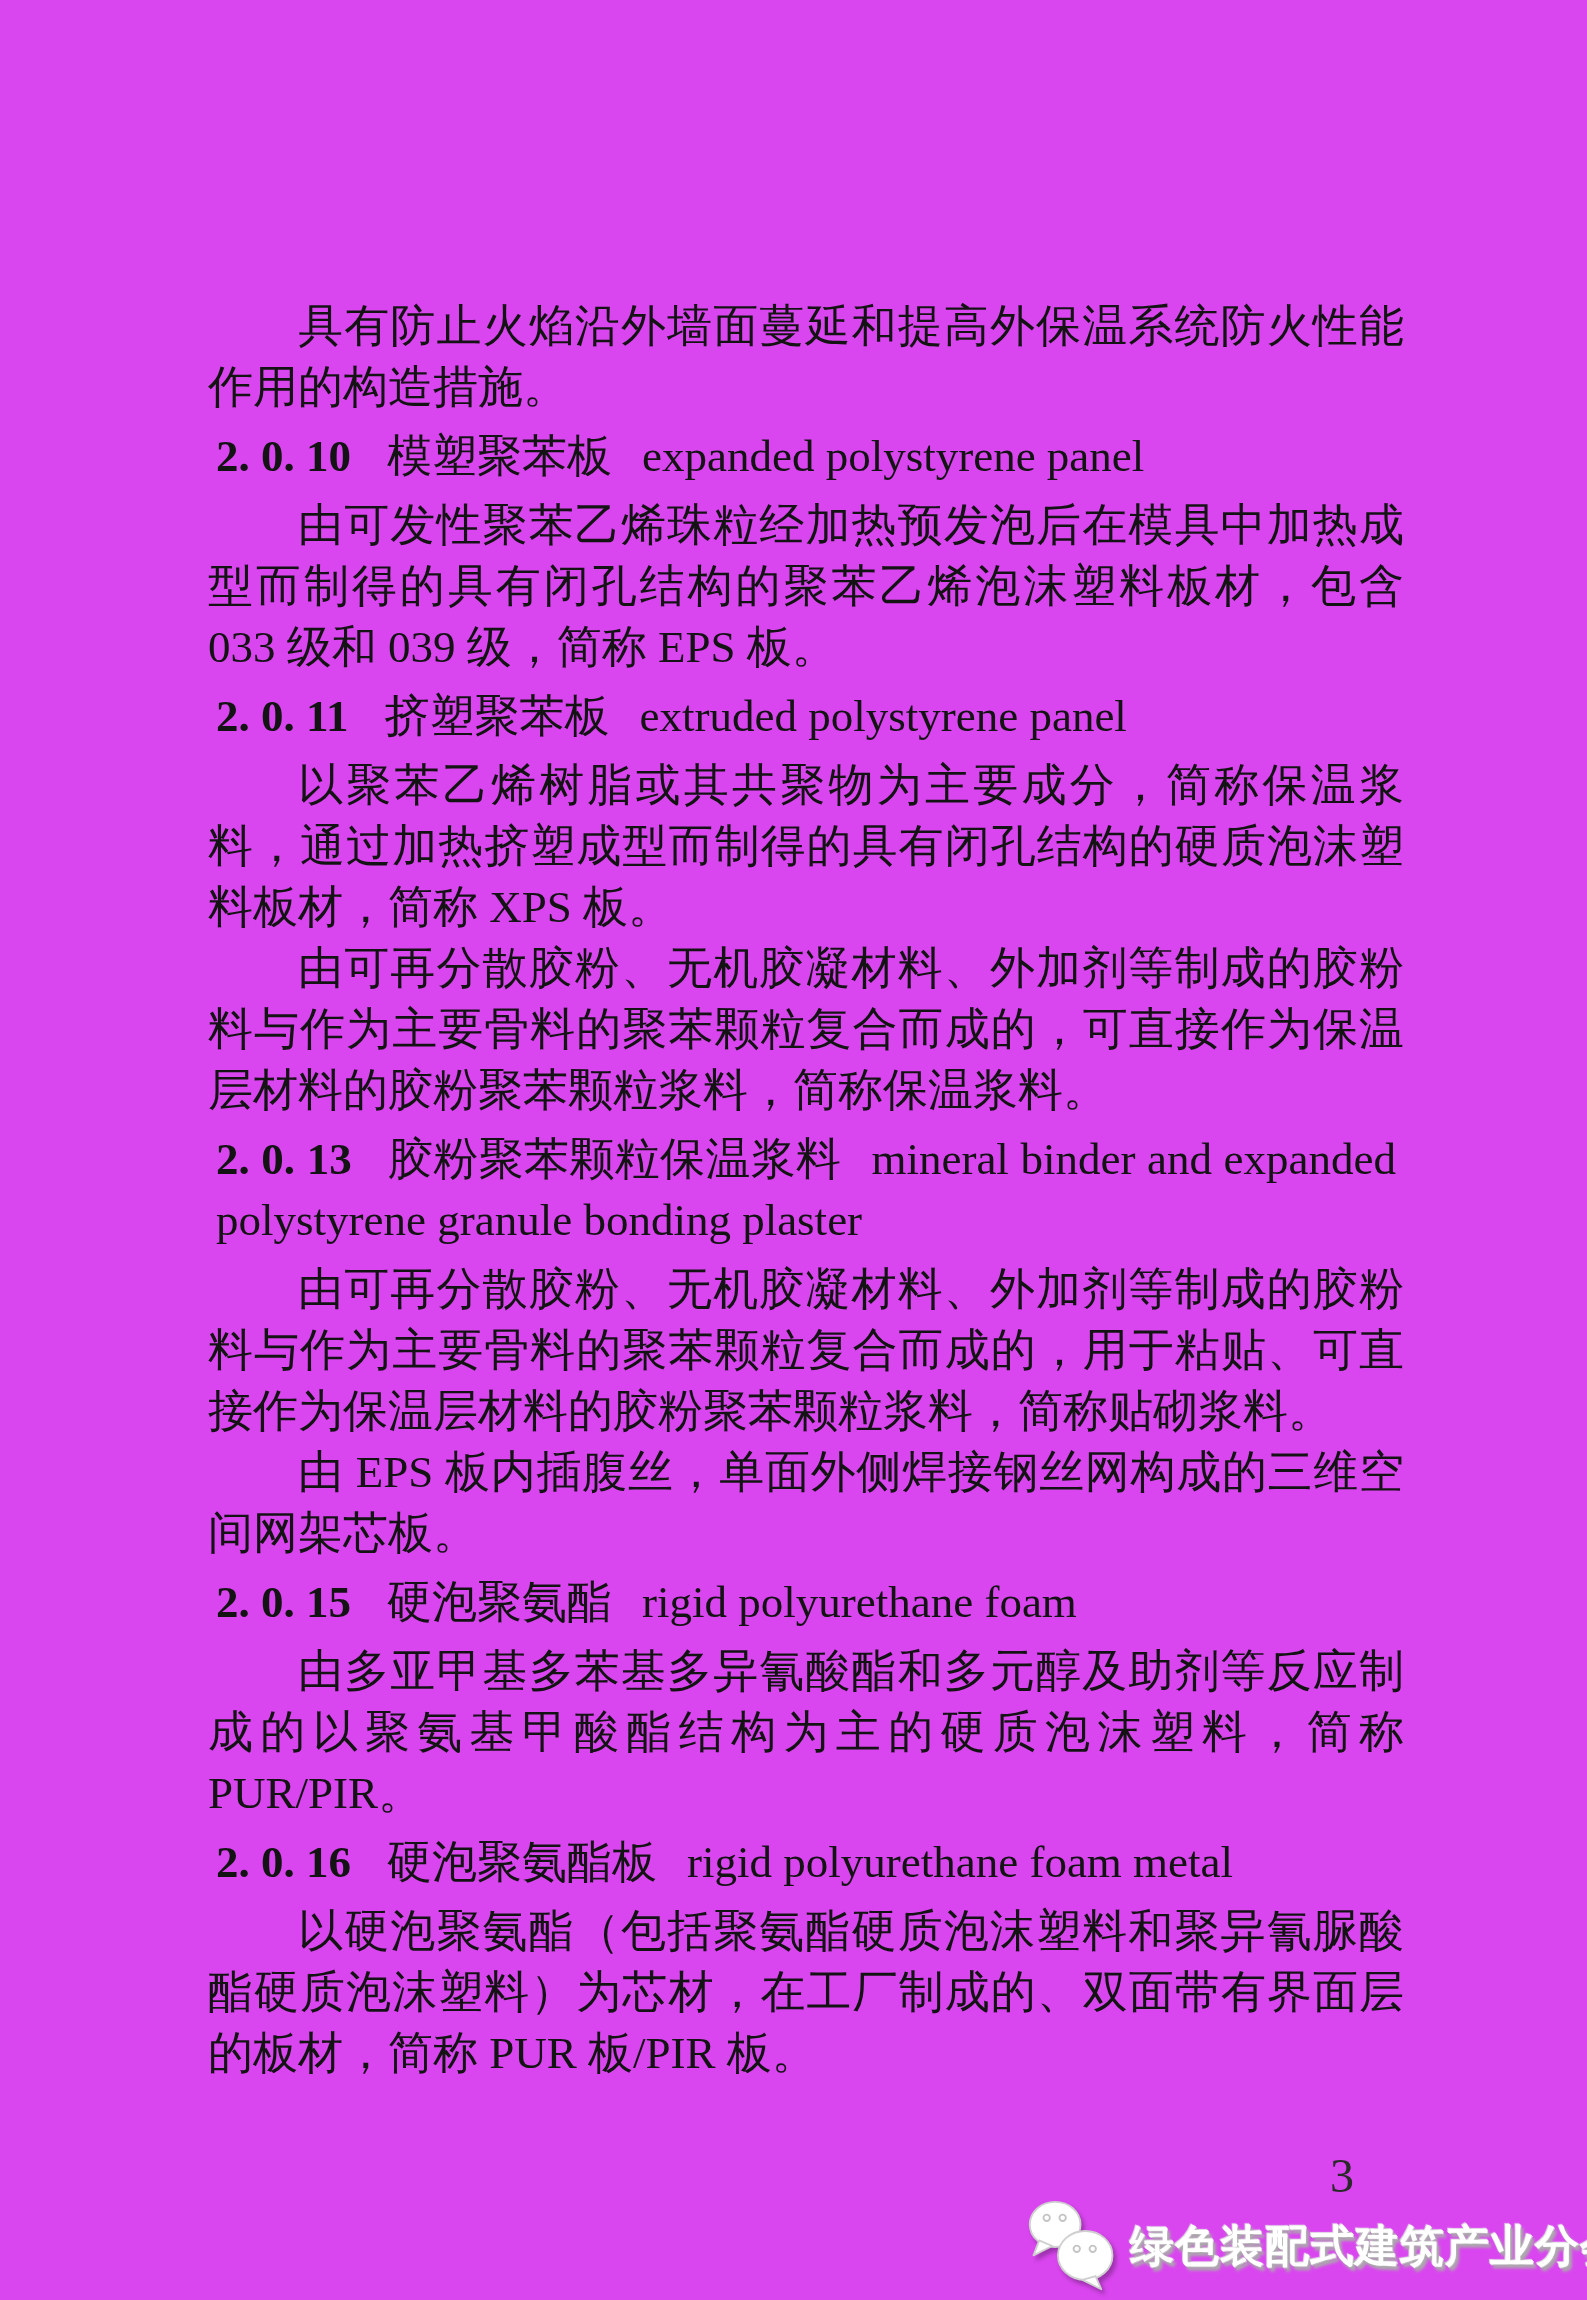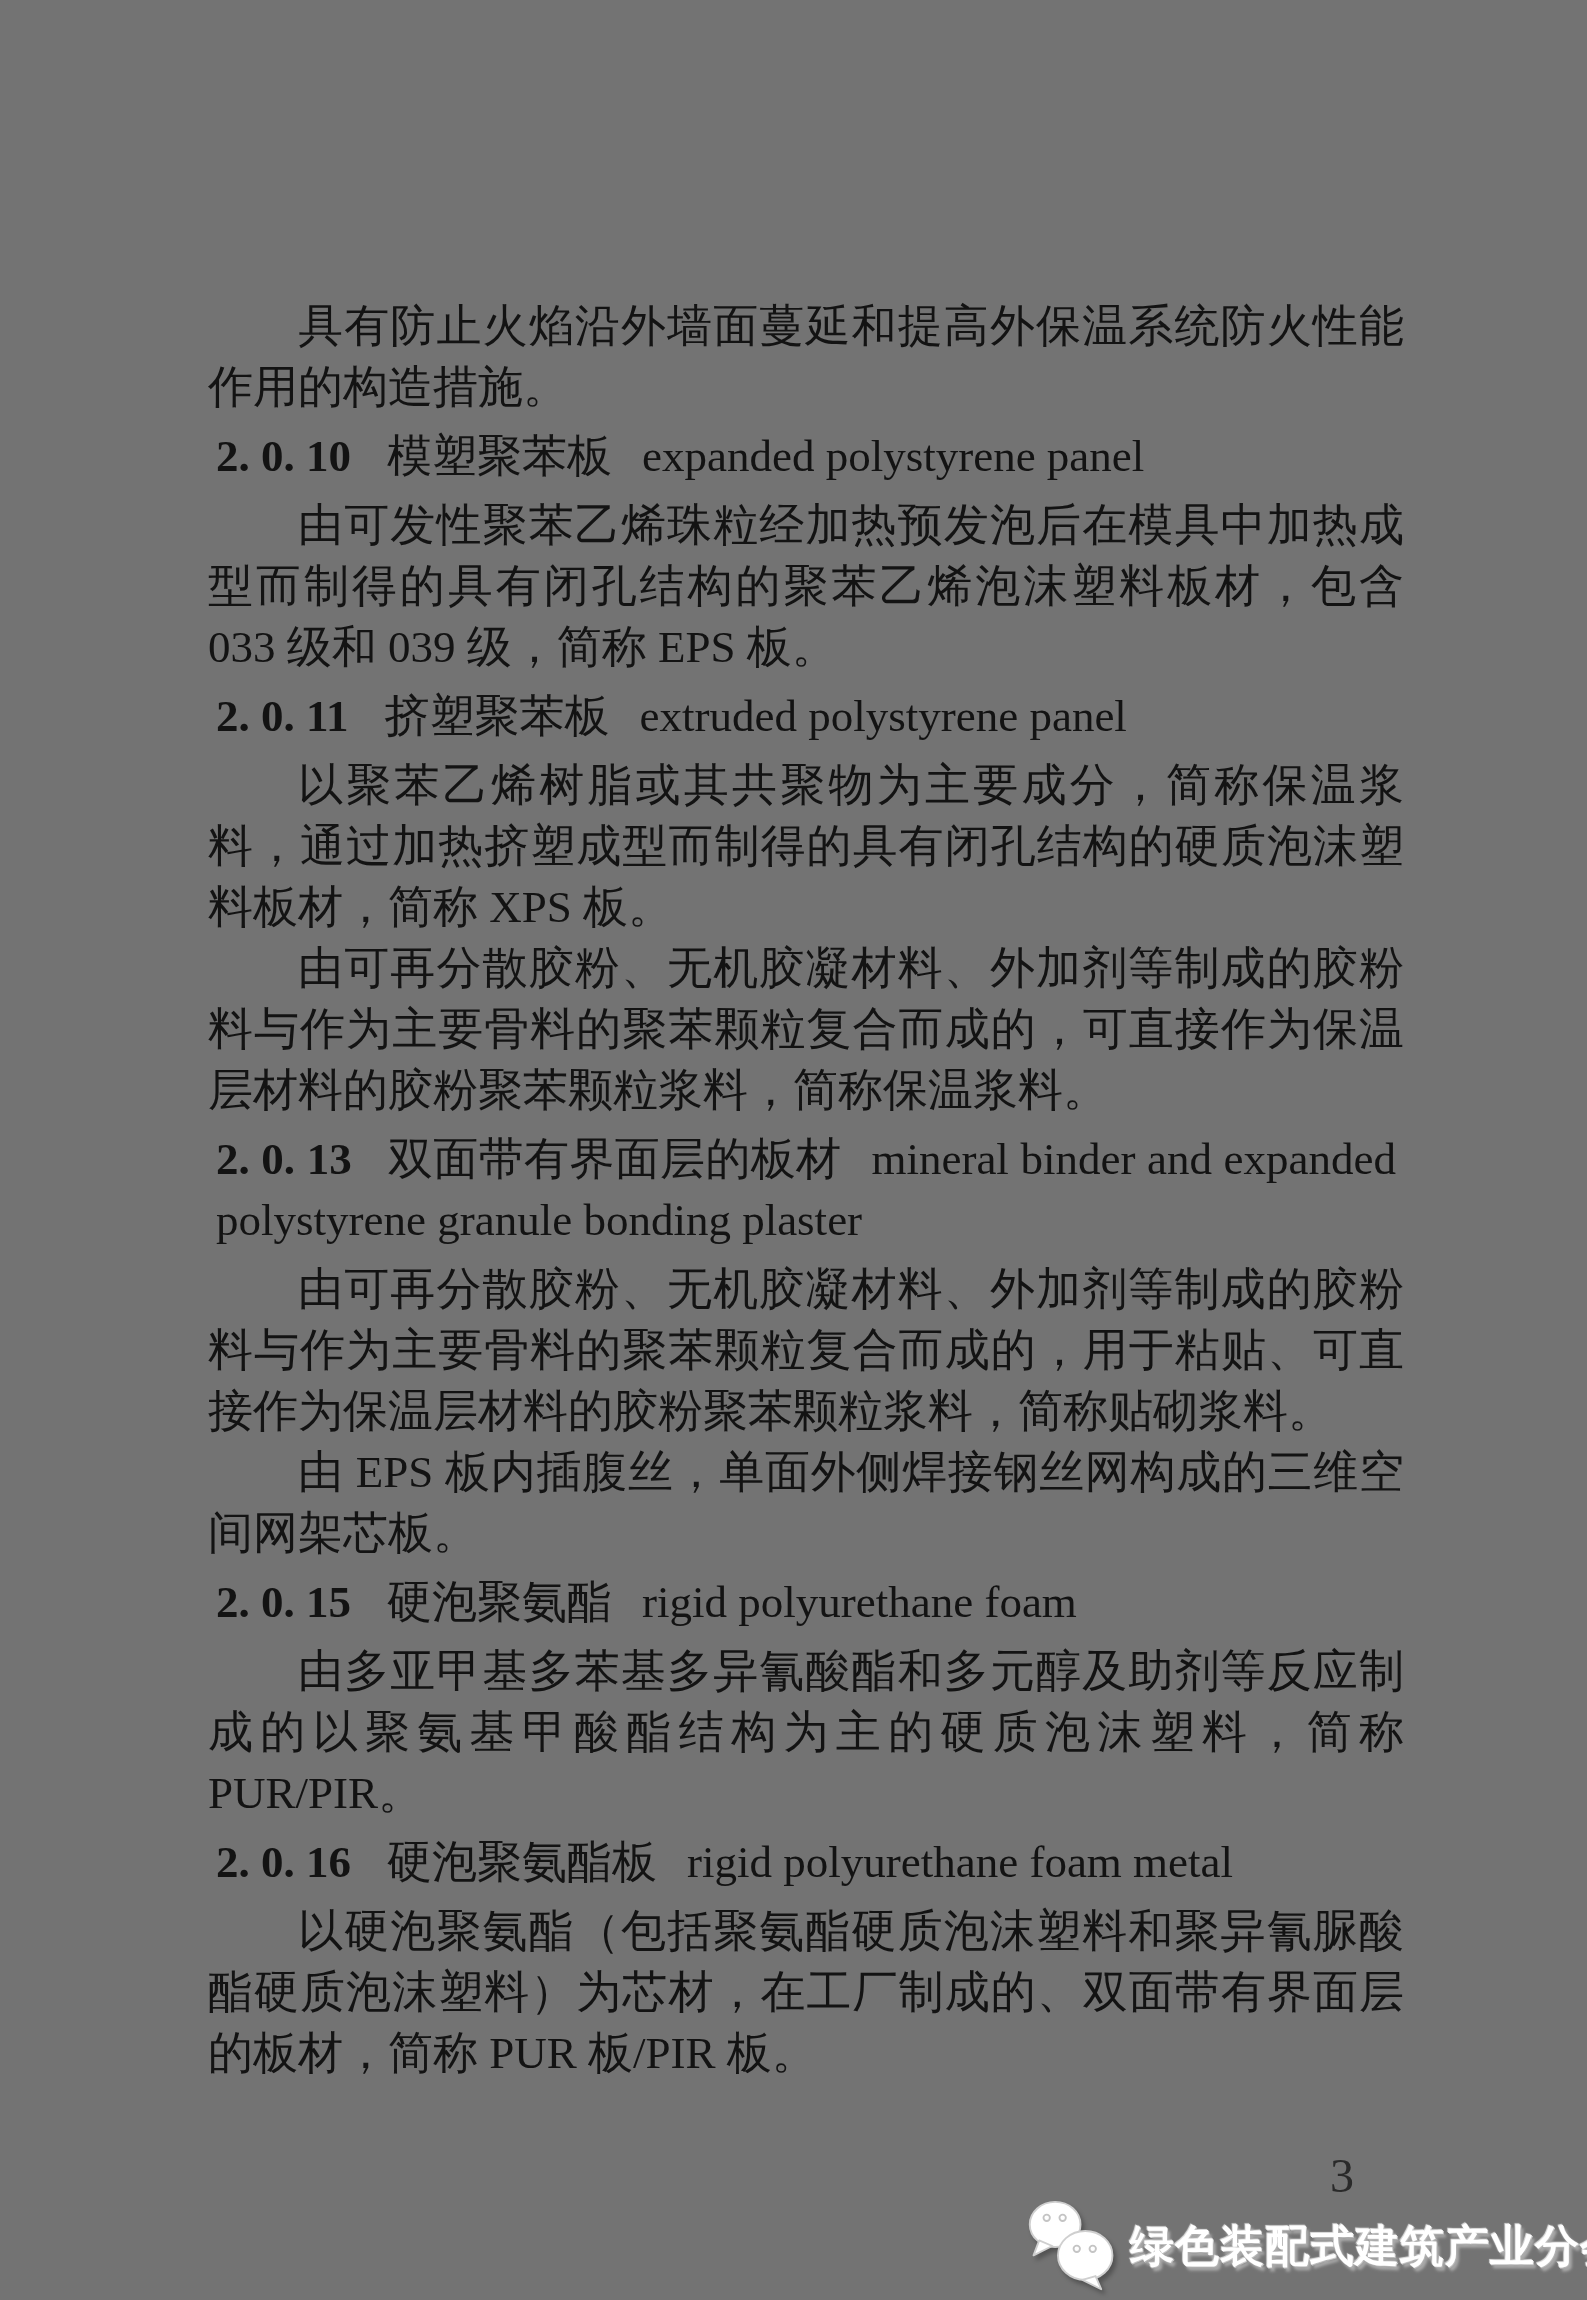--- a/index.html
+++ b/index.html
@@ -5,21 +5,21 @@
   * { margin: 0; padding: 0; box-sizing: border-box; }
   html, body {
     width: 1587px; height: 2300px;
     background: #ffffff;
     overflow: hidden;
     font-family: "Liberation Serif", "DejaVu Serif", serif;
   }
   .page {
     position: relative;
     width: 1587px; height: 2300px;
-    background: #737373;
+    background: #d946ef;
   }
   .content {
     position: absolute;
     left: 208px; top: 296px;
     width: 1196px;
     color: #131313;
     font-size: 45px;
     line-height: 61px;
     text-align: justify;
   }
@@ -87,21 +87,21 @@
     <div>
       <p class="term-heading"><span class="term-num">2. 0. 11</span><span class="term-zh">挤塑聚苯板</span><span class="term-en">extruded polystyrene panel</span></p>
       <p class="para">以聚苯乙烯树脂或其共聚物为主要成分，简称保温浆料，通过加热挤塑成型而制得的具有闭孔结构的硬质泡沫塑料板材，简称 XPS 板。</p>
     </div>
 
     <div>
       <p class="para">由可再分散胶粉、无机胶凝材料、外加剂等制成的胶粉料与作为主要骨料的聚苯颗粒复合而成的，可直接作为保温层材料的胶粉聚苯颗粒浆料，简称保温浆料。</p>
     </div>
 
     <div>
-      <p class="term-heading"><span class="term-num">2. 0. 13</span><span class="term-zh">双面带有界面层的板材</span><span class="term-en">mineral binder and expanded polystyrene granule bonding plaster</span></p>
+      <p class="term-heading"><span class="term-num">2. 0. 13</span><span class="term-zh">胶粉聚苯颗粒保温浆料</span><span class="term-en">mineral binder and expanded polystyrene granule bonding plaster</span></p>
       <p class="para">由可再分散胶粉、无机胶凝材料、外加剂等制成的胶粉料与作为主要骨料的聚苯颗粒复合而成的，用于粘贴、可直接作为保温层材料的胶粉聚苯颗粒浆料，简称贴砌浆料。</p>
     </div>
 
     <div>
       <p class="para">由 EPS 板内插腹丝，单面外侧焊接钢丝网构成的三维空间网架芯板。</p>
     </div>
 
     <div>
       <p class="term-heading"><span class="term-num">2. 0. 15</span><span class="term-zh">硬泡聚氨酯</span><span class="term-en">rigid polyurethane foam</span></p>
       <p class="para">由多亚甲基多苯基多异氰酸酯和多元醇及助剂等反应制成的以聚氨基甲酸酯结构为主的硬质泡沫塑料，简称 PUR/PIR。</p>

